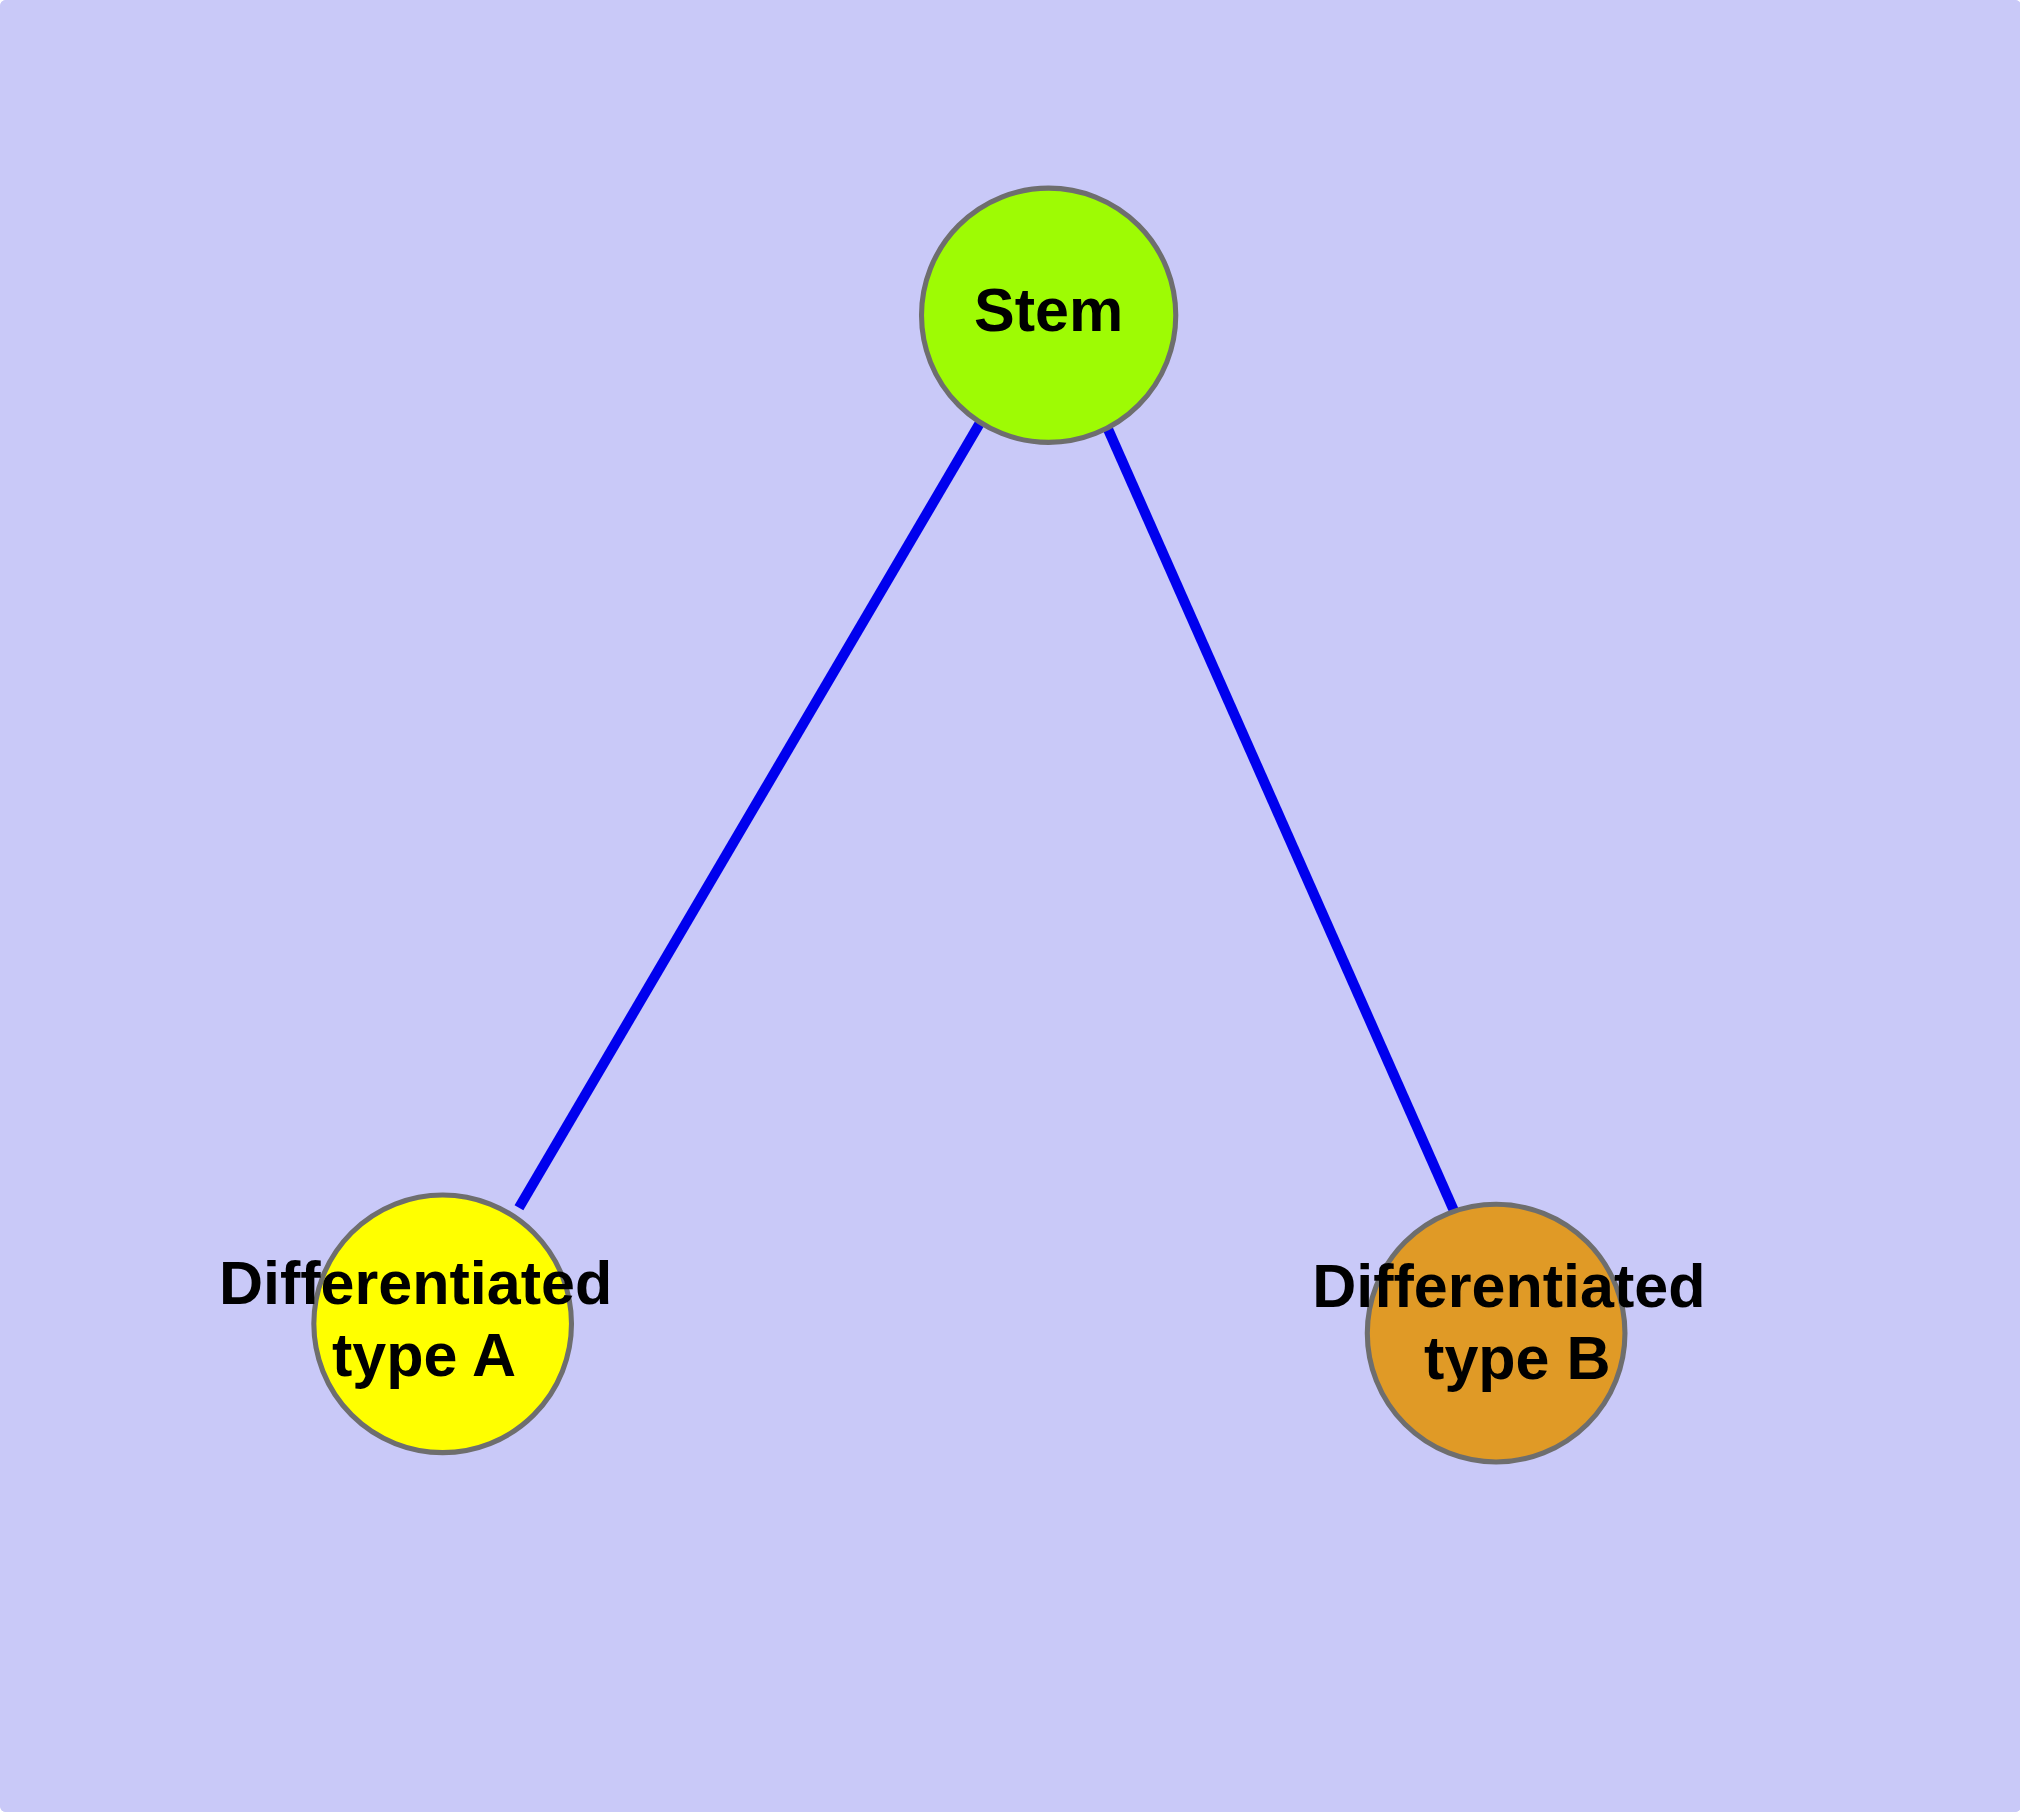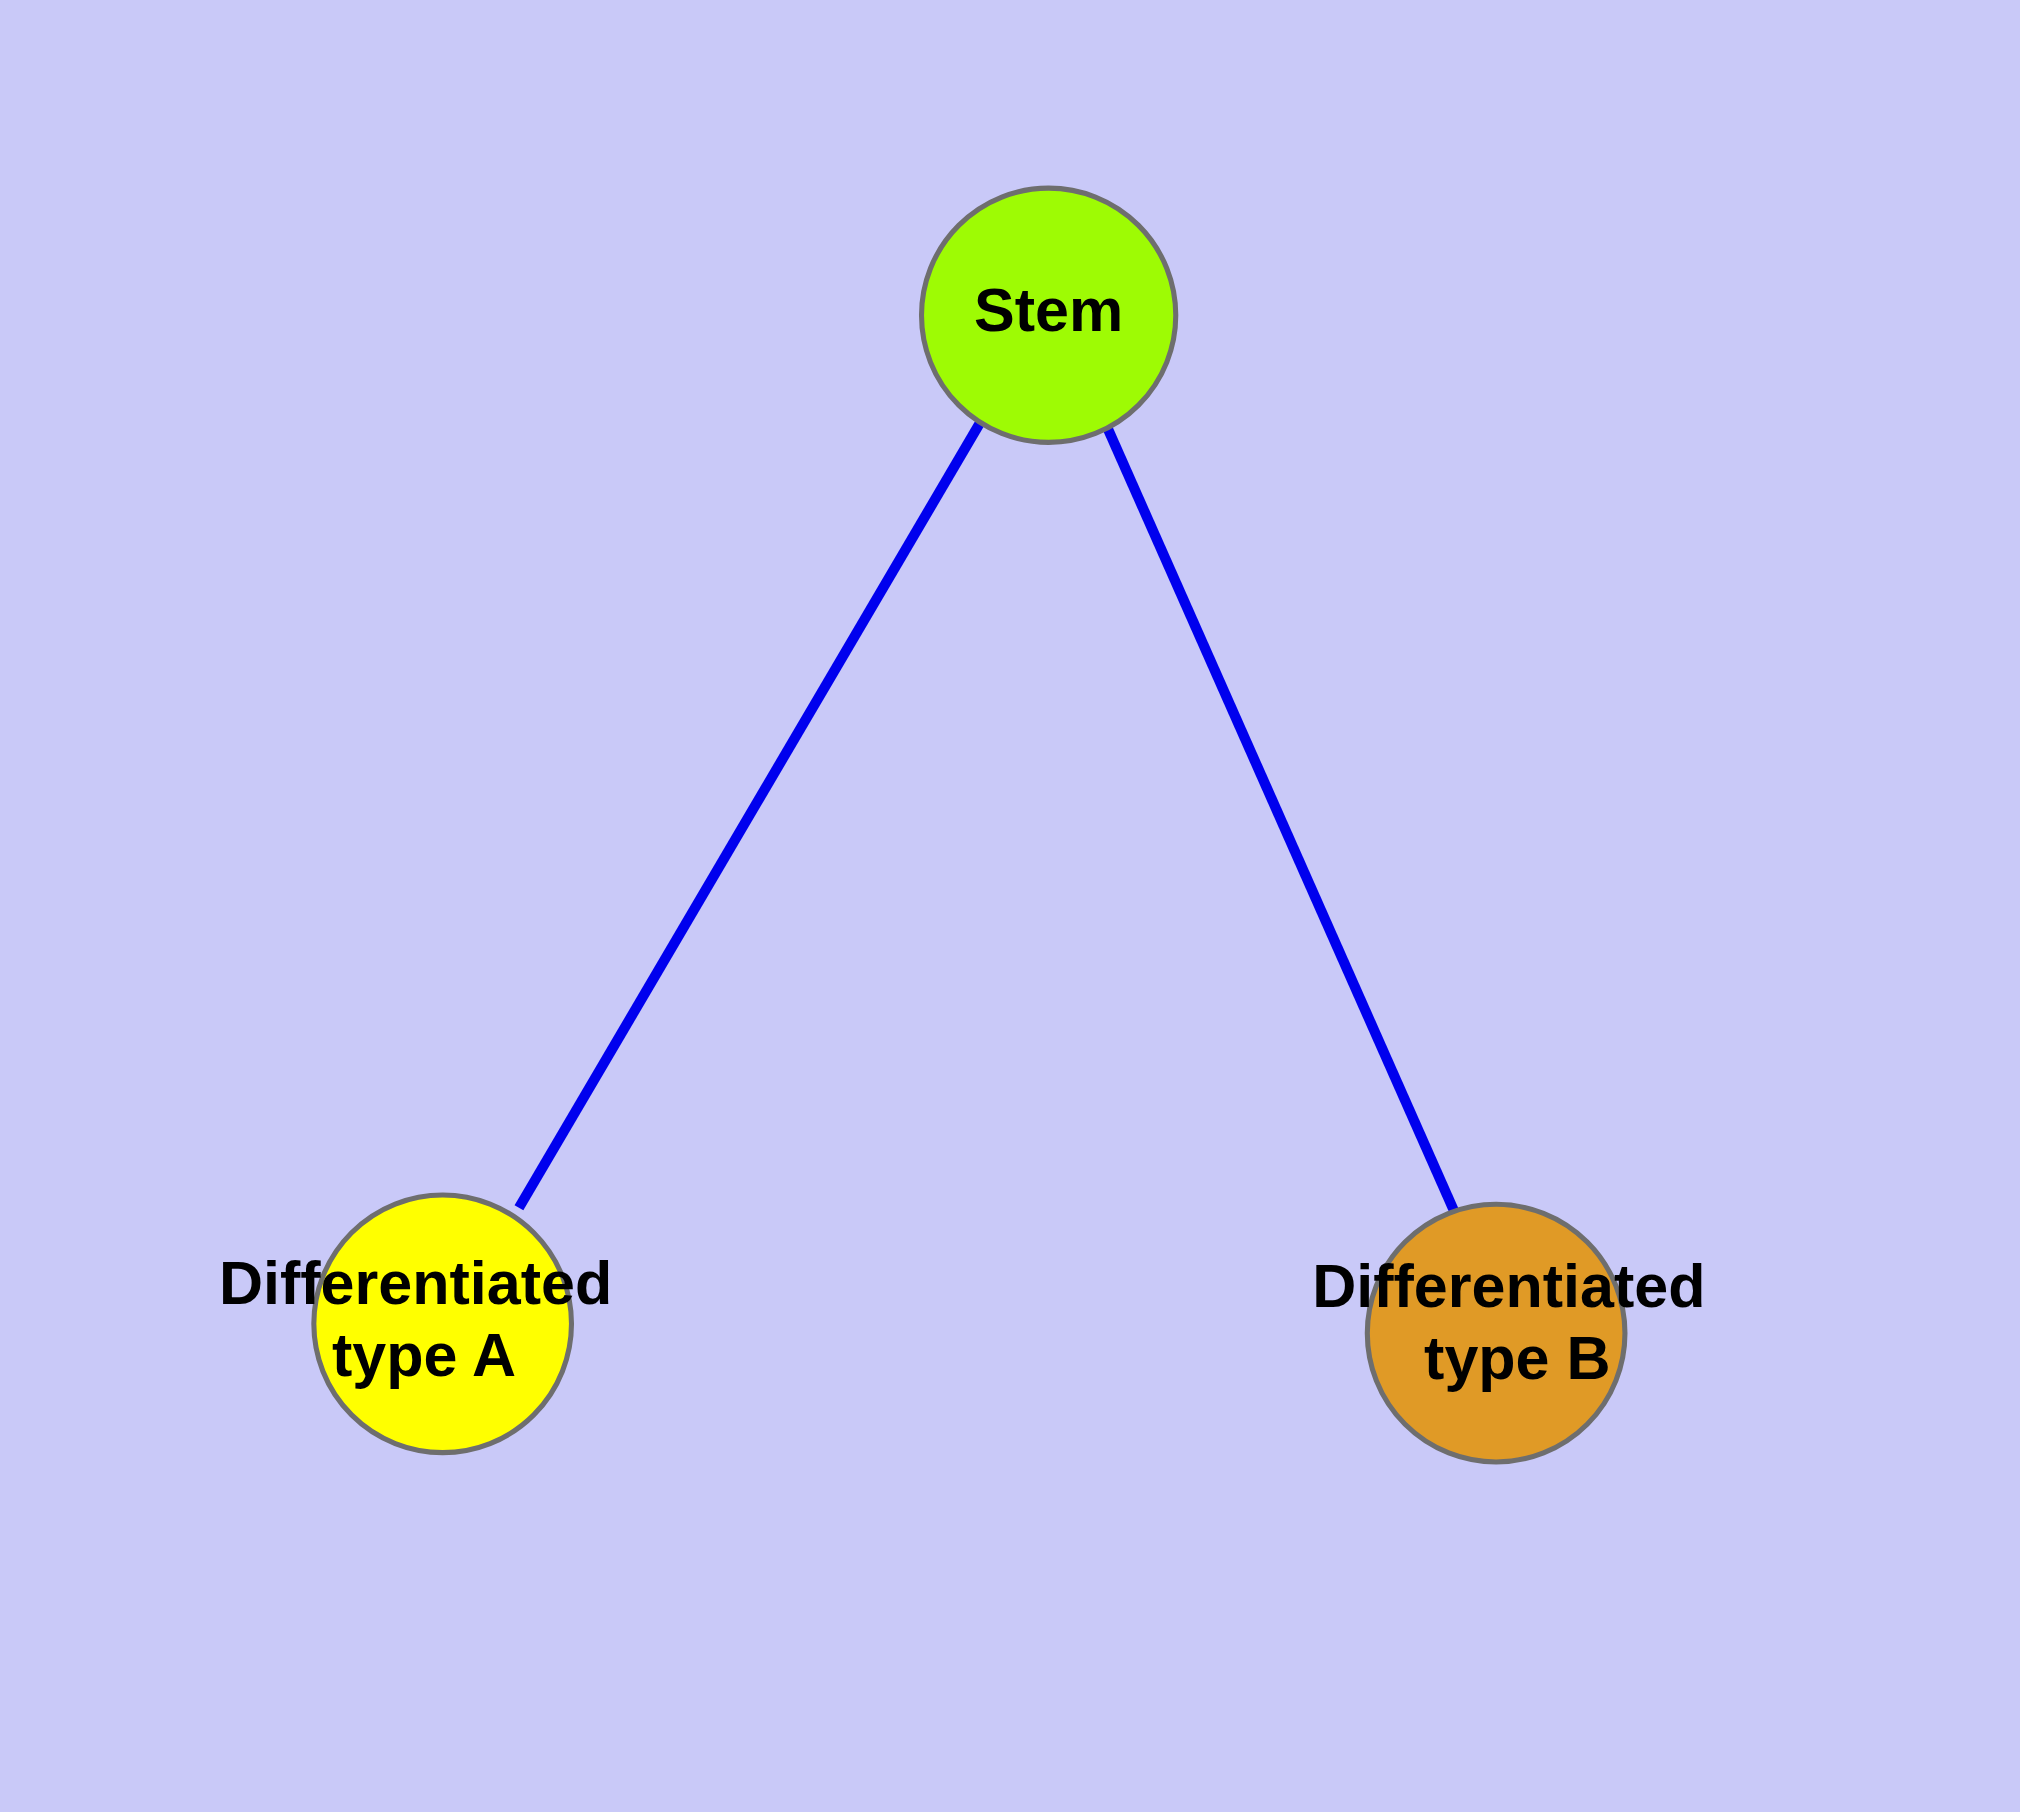--- a/index.html
+++ b/index.html
@@ -9,20 +9,21 @@
   }
   body {
     background: #ffffff;
     font-family: "Liberation Sans", sans-serif;
   }
   #canvas {
     position: relative;
     width: 2021px;
     height: 1812px;
     overflow: hidden;
+    border-radius: 6px;
   }
   #graph-svg {
     position: absolute;
     top: 0;
     left: 0;
     width: 2021px;
     height: 1812px;
     display: block;
   }
   .node-label {

